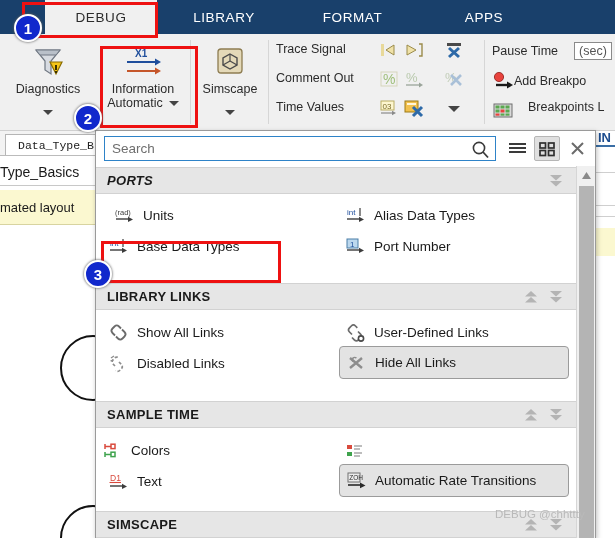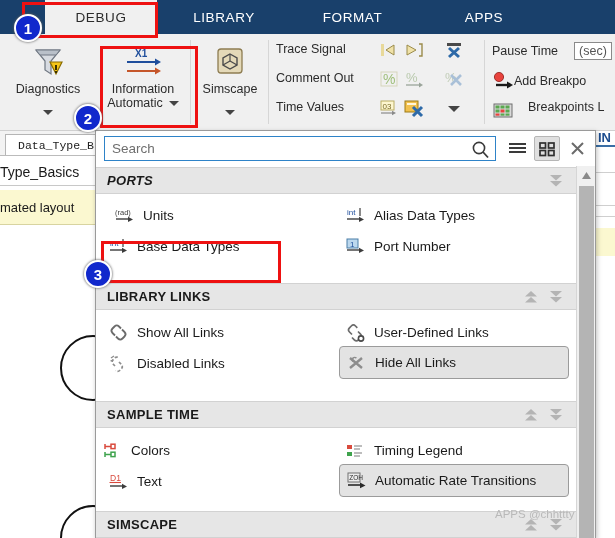--- a/index.html
+++ b/index.html
@@ -647,21 +647,20 @@
       <span class="ic">
         <svg width="22" height="20" viewBox="0 0 22 20">
           <rect x="2" y="4" width="5" height="4" fill="#d94a3d"></rect>
           <line x1="9" y1="5" x2="17" y2="5" stroke="#9a9a9a" stroke-width="1.3"></line>
           <line x1="9" y1="8" x2="15" y2="8" stroke="#9a9a9a" stroke-width="1.3"></line>
           <rect x="2" y="11" width="5" height="4" fill="#3fa34d"></rect>
           <line x1="9" y1="12" x2="17" y2="12" stroke="#9a9a9a" stroke-width="1.3"></line>
           <line x1="9" y1="15" x2="15" y2="15" stroke="#9a9a9a" stroke-width="1.3"></line>
         </svg>
       </span>
-      <span class="tx">Timing Legend</span>
     </div>
 
     <div class="gitem" style="left:6px; top:335px; width:230px;">
       <span class="ic">
         <svg width="22" height="20" viewBox="0 0 22 20">
           <text x="2" y="9" font-family="Liberation Sans, sans-serif" font-size="8.5" fill="#d94a3d">D1</text>
           <line x1="1.5" y1="10.5" x2="13" y2="10.5" stroke="#d94a3d" stroke-width="1.1"></line>
           <line x1="2" y1="14" x2="15" y2="14" stroke="#3c3c3c" stroke-width="1.4"></line>
           <polygon points="14,11.8 19,14.4 14,17" fill="#3c3c3c"></polygon>
         </svg>
@@ -716,15 +715,15 @@
   <div class="badge" style="left:14px; top:14px;">
     <span>1</span>
   </div>
   <div class="badge" style="left:74px; top:104px;">
     <span>2</span>
   </div>
   <div class="badge" style="left:84px; top:260px;">
     <span>3</span>
   </div>
 
-  <div class="watermark">APPS @chhttty</div>
+  <div class="watermark">DEBUG @chhttty</div>
 
 </div>
 
 </body></html>

